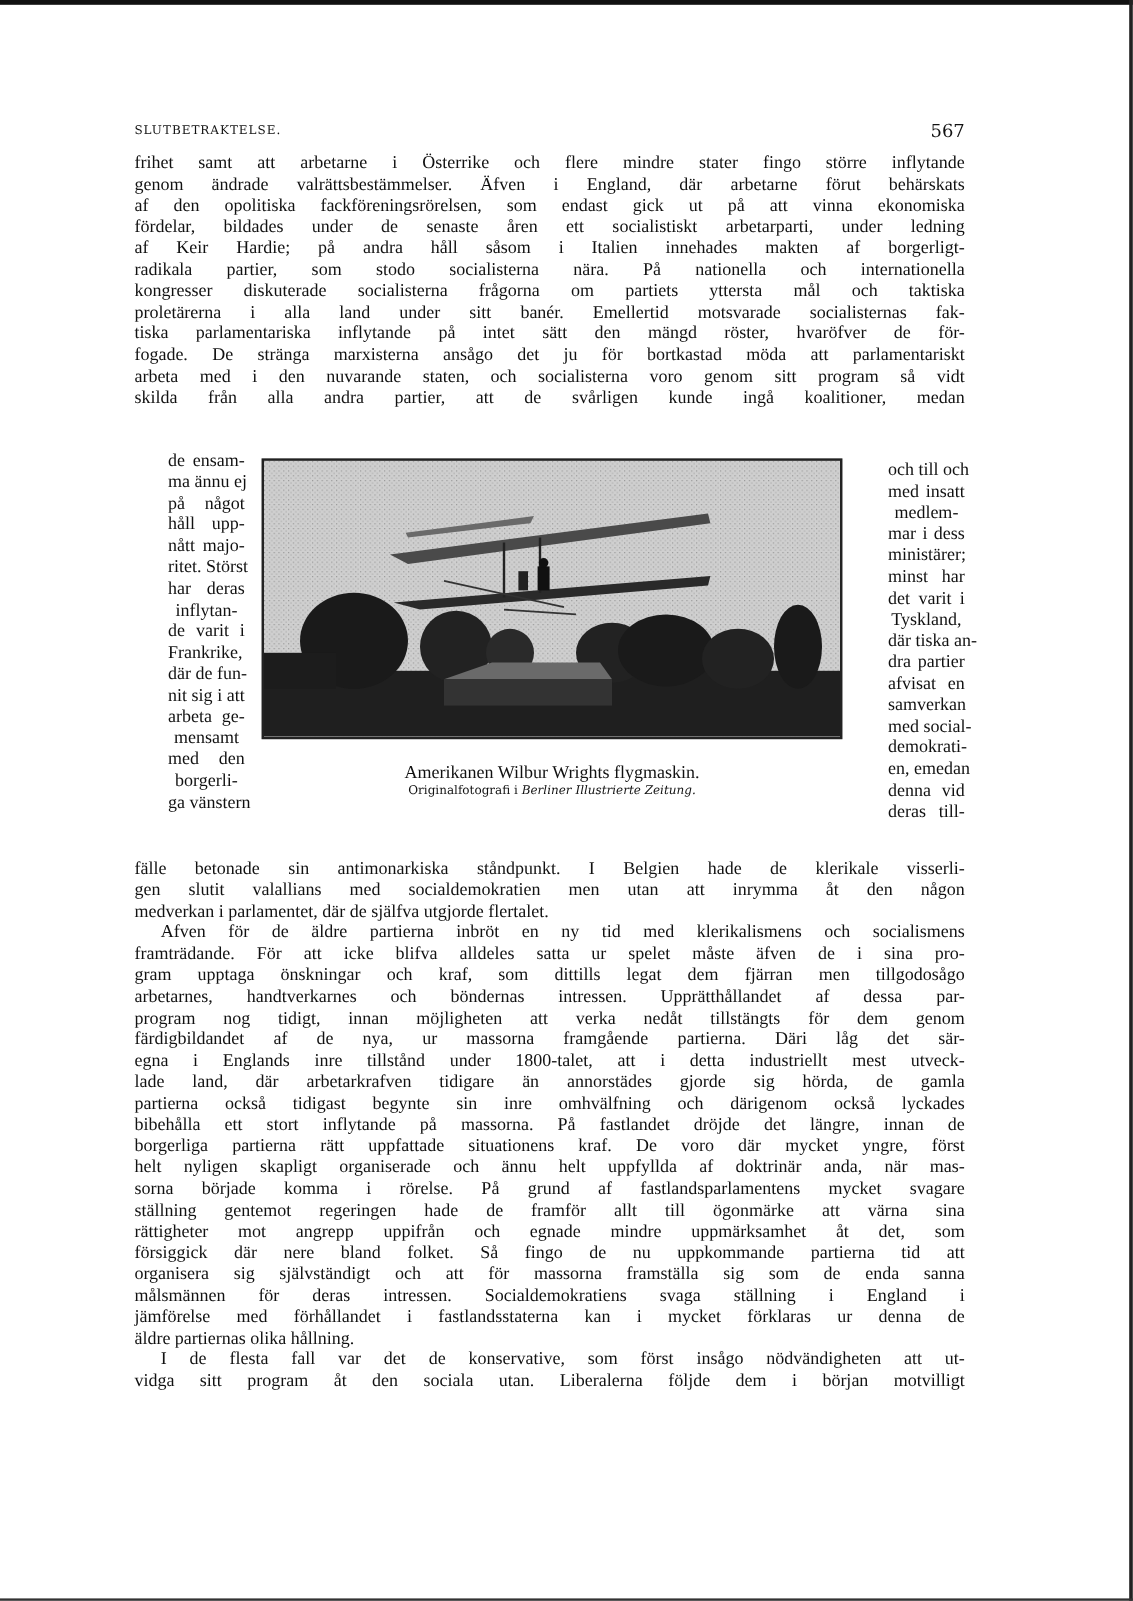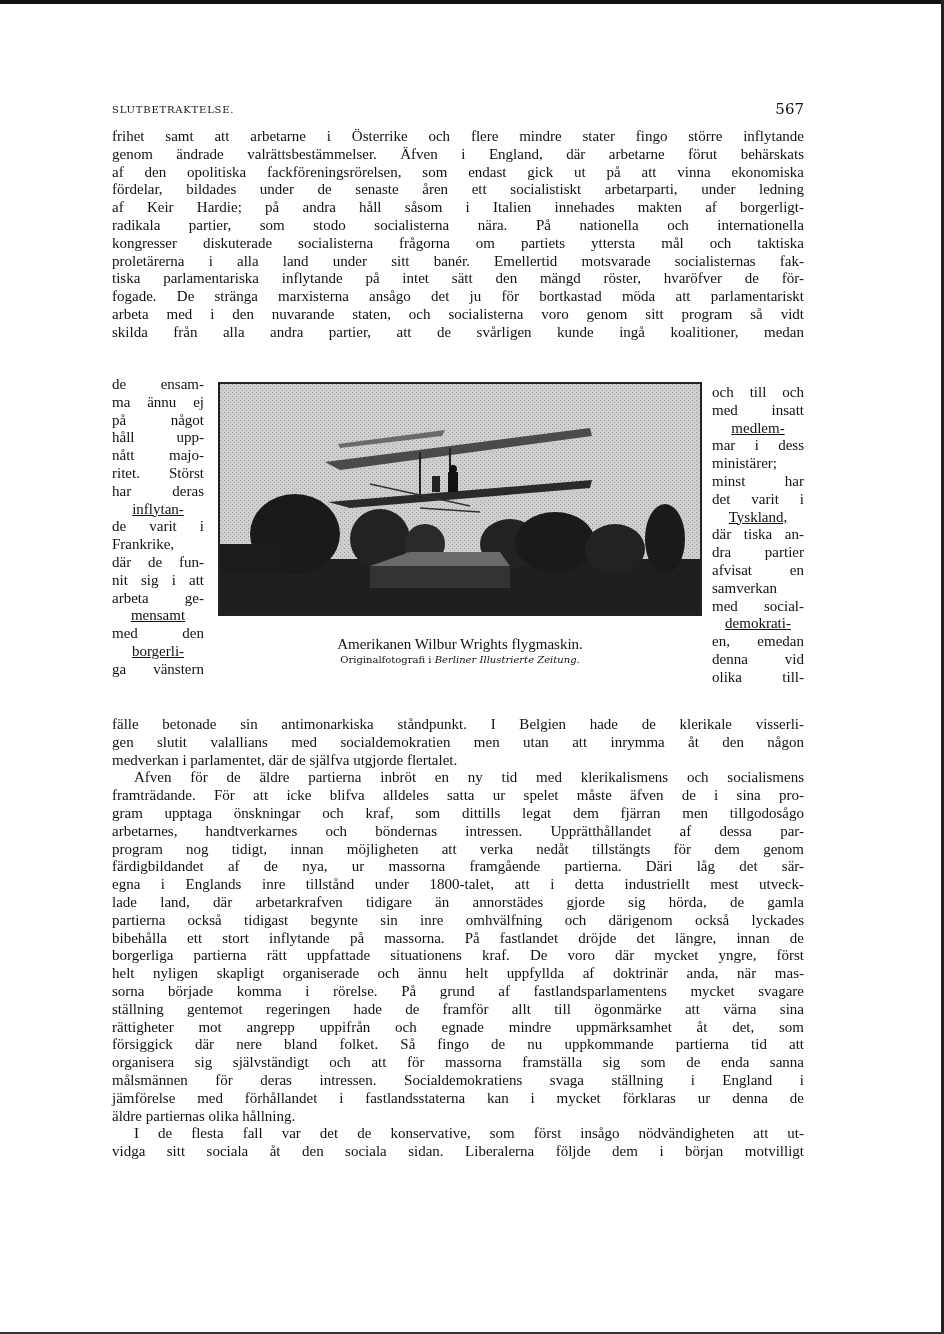--- a/index.html
+++ b/index.html
@@ -29,22 +29,22 @@
   .indent { text-indent: 22px; }
   .top-block { top: 128px; }
   .side-left {
     position: absolute; left: 112px; top: 376px; width: 92px;
     font-family: "Liberation Serif", serif; font-size: 15px; line-height: 17.8px;
   }
   .side-right {
     position: absolute; left: 712px; top: 384px; width: 92px;
     font-family: "Liberation Serif", serif; font-size: 15px; line-height: 17.8px;
   }
-  .side-left .line, .side-right .line { text-align-last: justify; }
-  .side-left .line.c, .side-right .line.c { text-align: center; text-align-last: center; text-decoration: underline; }
+  .side-left .line, .side-right .line { text-align-last: justify; margin-left: 28px; }
+  .side-left .line.c, .side-right .line.c { text-align: center; text-align-last: center; }
   .figure {
     position: absolute; left: 218px; top: 382px; width: 484px; height: 234px;
     border: 2px solid #222; box-sizing: border-box; overflow: hidden;
     background: #c9c9c9;
   }
   .figure svg { display: block; }
   .caption {
     position: absolute; left: 218px; width: 484px; text-align: center;
   }
   .caption-main { top: 636px; font-size: 15px; font-family: "Liberation Serif", serif; }
@@ -154,21 +154,21 @@
   <span class="line">det varit i</span>
   <span class="line c">Tyskland,</span>
   <span class="line">där tiska an-</span>
   <span class="line">dra partier</span>
   <span class="line">afvisat en</span>
   <span class="line">samverkan</span>
   <span class="line">med social-</span>
   <span class="line c">demokrati-</span>
   <span class="line">en, emedan</span>
   <span class="line">denna vid</span>
-  <span class="line">olika till-</span>
+  <span class="line">deras till-</span>
 </div>
 
 <div class="text-block bottom-block">
   <span class="line">fälle betonade sin antimonarkiska ståndpunkt. I Belgien hade de klerikale visserli-</span>
   <span class="line">gen slutit valallians med socialdemokratien men utan att inrymma åt den någon</span>
   <span class="line last">medverkan i parlamentet, där de själfva utgjorde flertalet.</span>
   <span class="line indent">Afven för de äldre partierna inbröt en ny tid med klerikalismens och socialismens</span>
   <span class="line">framträdande. För att icke blifva alldeles satta ur spelet måste äfven de i sina pro-</span>
   <span class="line">gram upptaga önskningar och kraf, som dittills legat dem fjärran men tillgodosågo</span>
   <span class="line">arbetarnes, handtverkarnes och böndernas intressen. Upprätthållandet af dessa par-</span>
@@ -182,14 +182,14 @@
   <span class="line">helt nyligen skapligt organiserade och ännu helt uppfyllda af doktrinär anda, när mas-</span>
   <span class="line">sorna började komma i rörelse. På grund af fastlandsparlamentens mycket svagare</span>
   <span class="line">ställning gentemot regeringen hade de framför allt till ögonmärke att värna sina</span>
   <span class="line">rättigheter mot angrepp uppifrån och egnade mindre uppmärksamhet åt det, som</span>
   <span class="line">försiggick där nere bland folket. Så fingo de nu uppkommande partierna tid att</span>
   <span class="line">organisera sig självständigt och att för massorna framställa sig som de enda sanna</span>
   <span class="line">målsmännen för deras intressen. Socialdemokratiens svaga ställning i England i</span>
   <span class="line">jämförelse med förhållandet i fastlandsstaterna kan i mycket förklaras ur denna de</span>
   <span class="line last">äldre partiernas olika hållning.</span>
   <span class="line indent">I de flesta fall var det de konservative, som först insågo nödvändigheten att ut-</span>
-  <span class="line">vidga sitt sociala åt den sociala sidan. Liberalerna följde dem i början motvilligt</span>
+  <span class="line">vidga sitt program åt den sociala utan. Liberalerna följde dem i början motvilligt</span>
 </div>
 
 </body></html>

